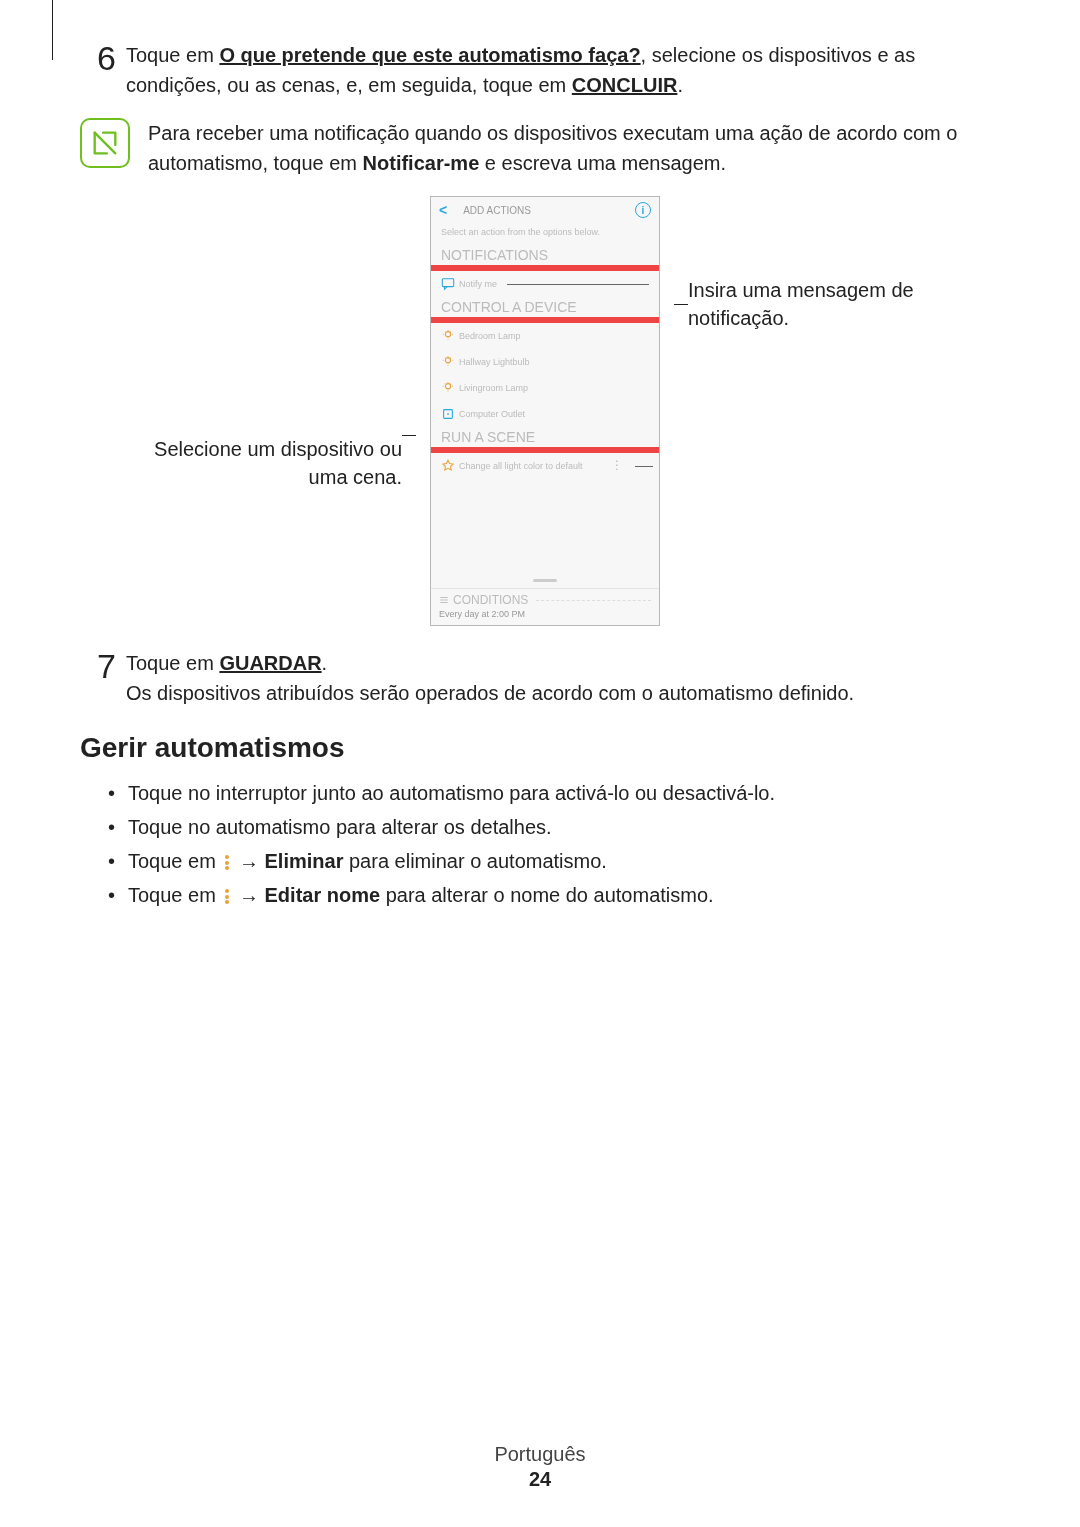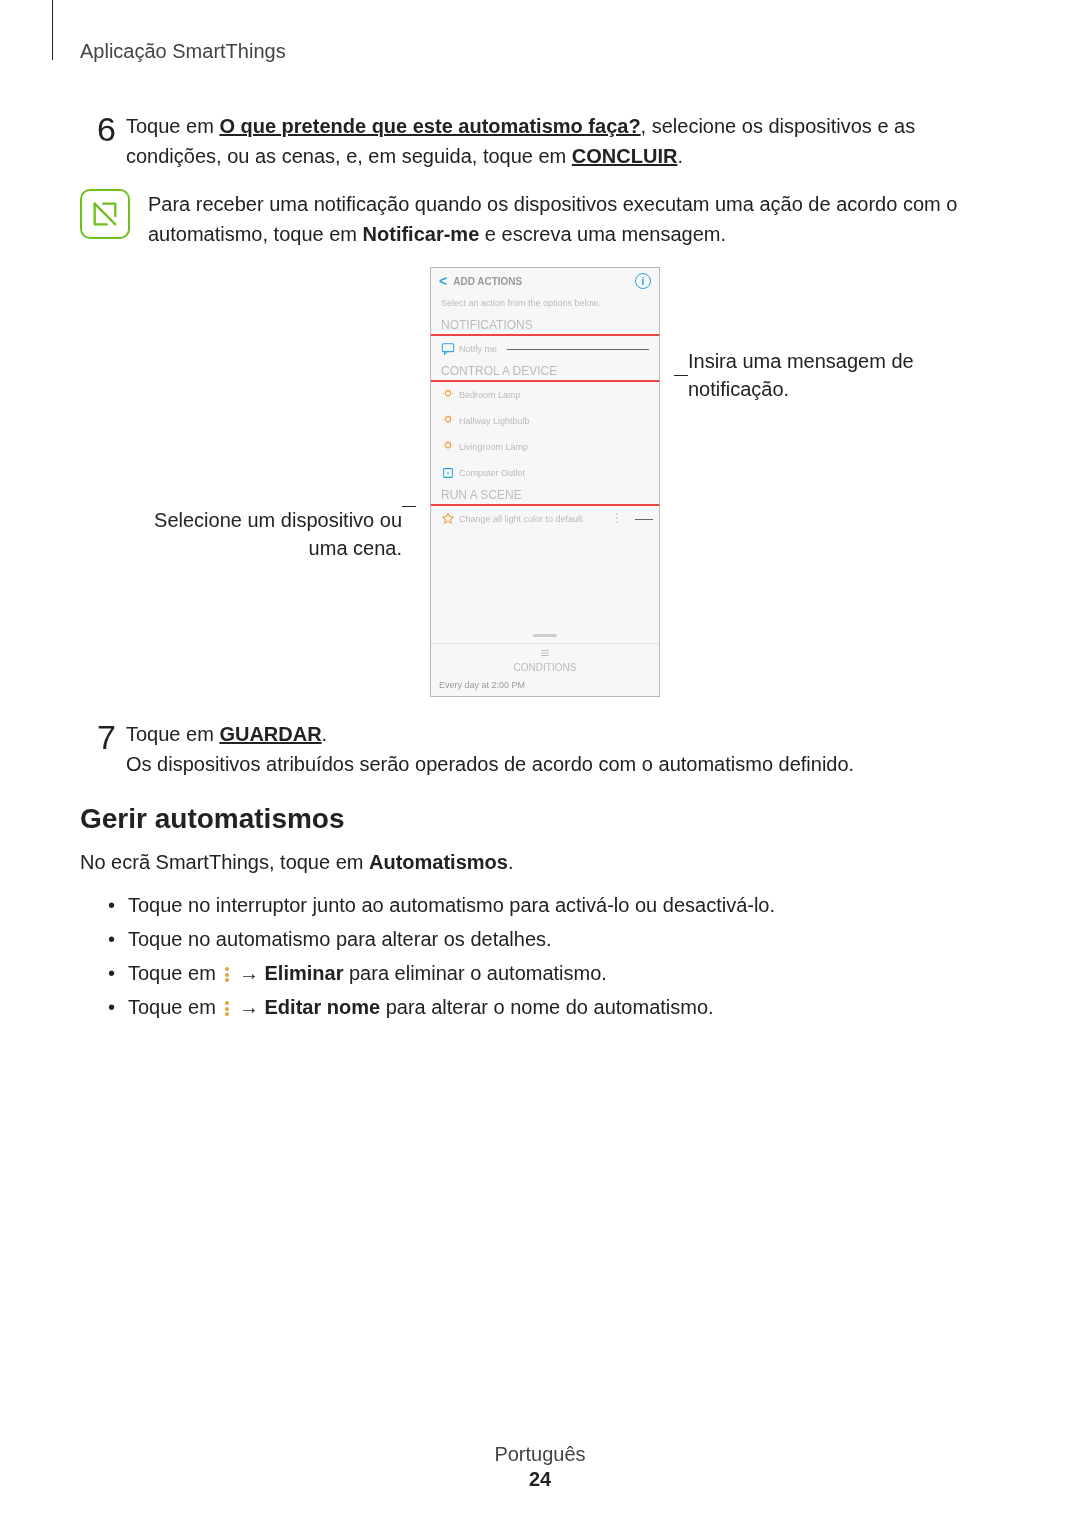--- a/index.html
+++ b/index.html
@@ -15,55 +15,54 @@
   .note-icon svg{width:30px;height:30px;}
   .note-text{font-size:20px;line-height:1.5;color:#222;flex:1;}
   .fig-wrap{display:flex;align-items:center;justify-content:center;gap:14px;margin:10px 0 22px 0;}
   .callout{font-size:20px;color:#222;line-height:1.4;}
   .callout.left{text-align:right;width:280px;}
   .callout.right{text-align:left;width:270px;}
   .callout-line{width:14px;height:0;border-top:1px solid #222;}
   .phone{width:230px;height:430px;border:1px solid #b8b8b8;background:#f7f7f7;position:relative;box-sizing:border-box;font-family:Arial,sans-serif;}
   .phone-header{height:26px;display:flex;align-items:center;padding:0 8px;background:#f7f7f7;}
   .ph-back{color:#2aa6e0;font-weight:700;font-size:14px;}
-  .ph-title{color:#999;font-size:10px;font-weight:700;margin-left:6px;filter:blur(0.6px);}
+  .ph-title{color:#999;font-size:10px;font-weight:400;margin-left:16px;filter:blur(0.6px);}
   .ph-info{margin-left:auto;width:14px;height:14px;border:1.5px solid #2aa6e0;border-radius:50%;display:flex;align-items:center;justify-content:center;color:#2aa6e0;font-size:10px;font-weight:700;}
   .ph-sub{font-size:9px;color:#bbb;padding:4px 10px 8px;filter:blur(0.7px);}
-  .ph-section{font-size:12px;color:#bbb;padding:2px 10px;border-bottom:2px solid #ef4444;filter:blur(0.6px);}
+  .ph-section{font-size:14px;color:#bbb;padding:2px 10px;border-bottom:6px solid #ef4444;filter:blur(0.6px);}
   .ph-row{display:flex;align-items:center;padding:6px 10px;gap:4px;}
   .ph-ico{width:14px;height:14px;display:flex;align-items:center;justify-content:center;}
   .ph-ico svg{width:14px;height:14px;}
   .ph-label{font-size:9px;color:#bbb;filter:blur(0.7px);flex:1;}
   .ph-row.notify .ph-label{position:relative;}
   .ph-row.notify::after{content:"";flex:1;border-top:1px solid #666;margin-left:6px;}
   .ph-row.scene{padding-right:6px;}
   .ph-row.scene::after{content:"";flex:1;border-top:1px solid #666;margin-left:6px;}
   .ph-dots{font-size:12px;color:#bbb;line-height:0.3;padding:0 2px;}
   .ph-bottom{position:absolute;left:0;right:0;bottom:0;}
   .ph-handle{width:24px;height:3px;background:#ccc;border-radius:2px;margin:6px auto;}
   .ph-cond{padding:4px 8px 2px;border-top:1px solid #e3e3e3;}
-  .ph-cond-lbl{font-size:10px;color:#bbb;filter:blur(0.6px);display:flex;align-items:center;gap:4px;flex-direction:column;}
+  .ph-cond-lbl{font-size:12px;color:#bbb;filter:blur(0.6px);display:flex;align-items:center;gap:4px;}
   .ph-time{font-size:9px;color:#999;padding:0 8px 6px;filter:blur(0.6px);}
   .h2{font-size:28px;font-weight:700;margin:24px 0 12px 0;color:#222;}
   .para{font-size:20px;line-height:1.55;color:#222;margin:4px 0;}
   .bullets{margin:10px 0 0 28px;padding:0;}
   .bullets li{font-size:20px;line-height:1.7;color:#222;list-style:none;position:relative;padding-left:20px;}
   .bullets li::before{content:"•";position:absolute;left:0;top:0;font-size:20px;color:#222;}
   .more-icon{display:inline-block;width:6px;height:18px;vertical-align:middle;position:relative;margin:0 3px;}
   .more-icon span{display:block;width:4px;height:4px;background:#e8a23a;border-radius:50%;margin:1.5px auto;}
   .footer{position:absolute;left:0;right:0;bottom:36px;text-align:center;}
   .footer-lang{font-size:20px;color:#444;}
   .footer-pg{font-size:20px;font-weight:700;color:#222;margin-top:2px;text-align:center;}
 </style>
 </head>
 <body>
 
 <div class="page">
   <div class="left-rule"></div>
-  <div class="header">Aplicação SmartThings</div>
 
   <div class="step">
     <div class="step-num">6</div>
     <div class="step-body">
       <span>Toque em </span><b>O que pretende que este automatismo faça?</b><span>, selecione os dispositivos e as condições, ou as cenas, e, em seguida, toque em </span><b>CONCLUIR</b><span>.</span>
     </div>
   </div>
 
   <div class="note-row">
     <div class="note-icon">
@@ -174,23 +173,20 @@
 
   <div class="step">
     <div class="step-num">7</div>
     <div class="step-body">
       <span>Toque em </span><b>GUARDAR</b><span>.</span><br>
       <span>Os dispositivos atribuídos serão operados de acordo com o automatismo definido.</span>
     </div>
   </div>
 
   <div class="h2">Gerir automatismos</div>
-  <div class="para">
-    <span>No ecrã SmartThings, toque em </span><b>Automatismos</b><span>.</span>
-  </div>
 
   <ul class="bullets">
     <li>Toque no interruptor junto ao automatismo para activá-lo ou desactivá-lo.</li>
     <li>Toque no automatismo para alterar os detalhes.</li>
     <li>
       <span>Toque em </span><span class="more-icon"><span></span><span></span><span></span></span><span> → </span><b>Eliminar</b><span> para eliminar o automatismo.</span>
     </li>
     <li>
       <span>Toque em </span><span class="more-icon"><span></span><span></span><span></span></span><span> → </span><b>Editar nome</b><span> para alterar o nome do automatismo.</span>
     </li>

